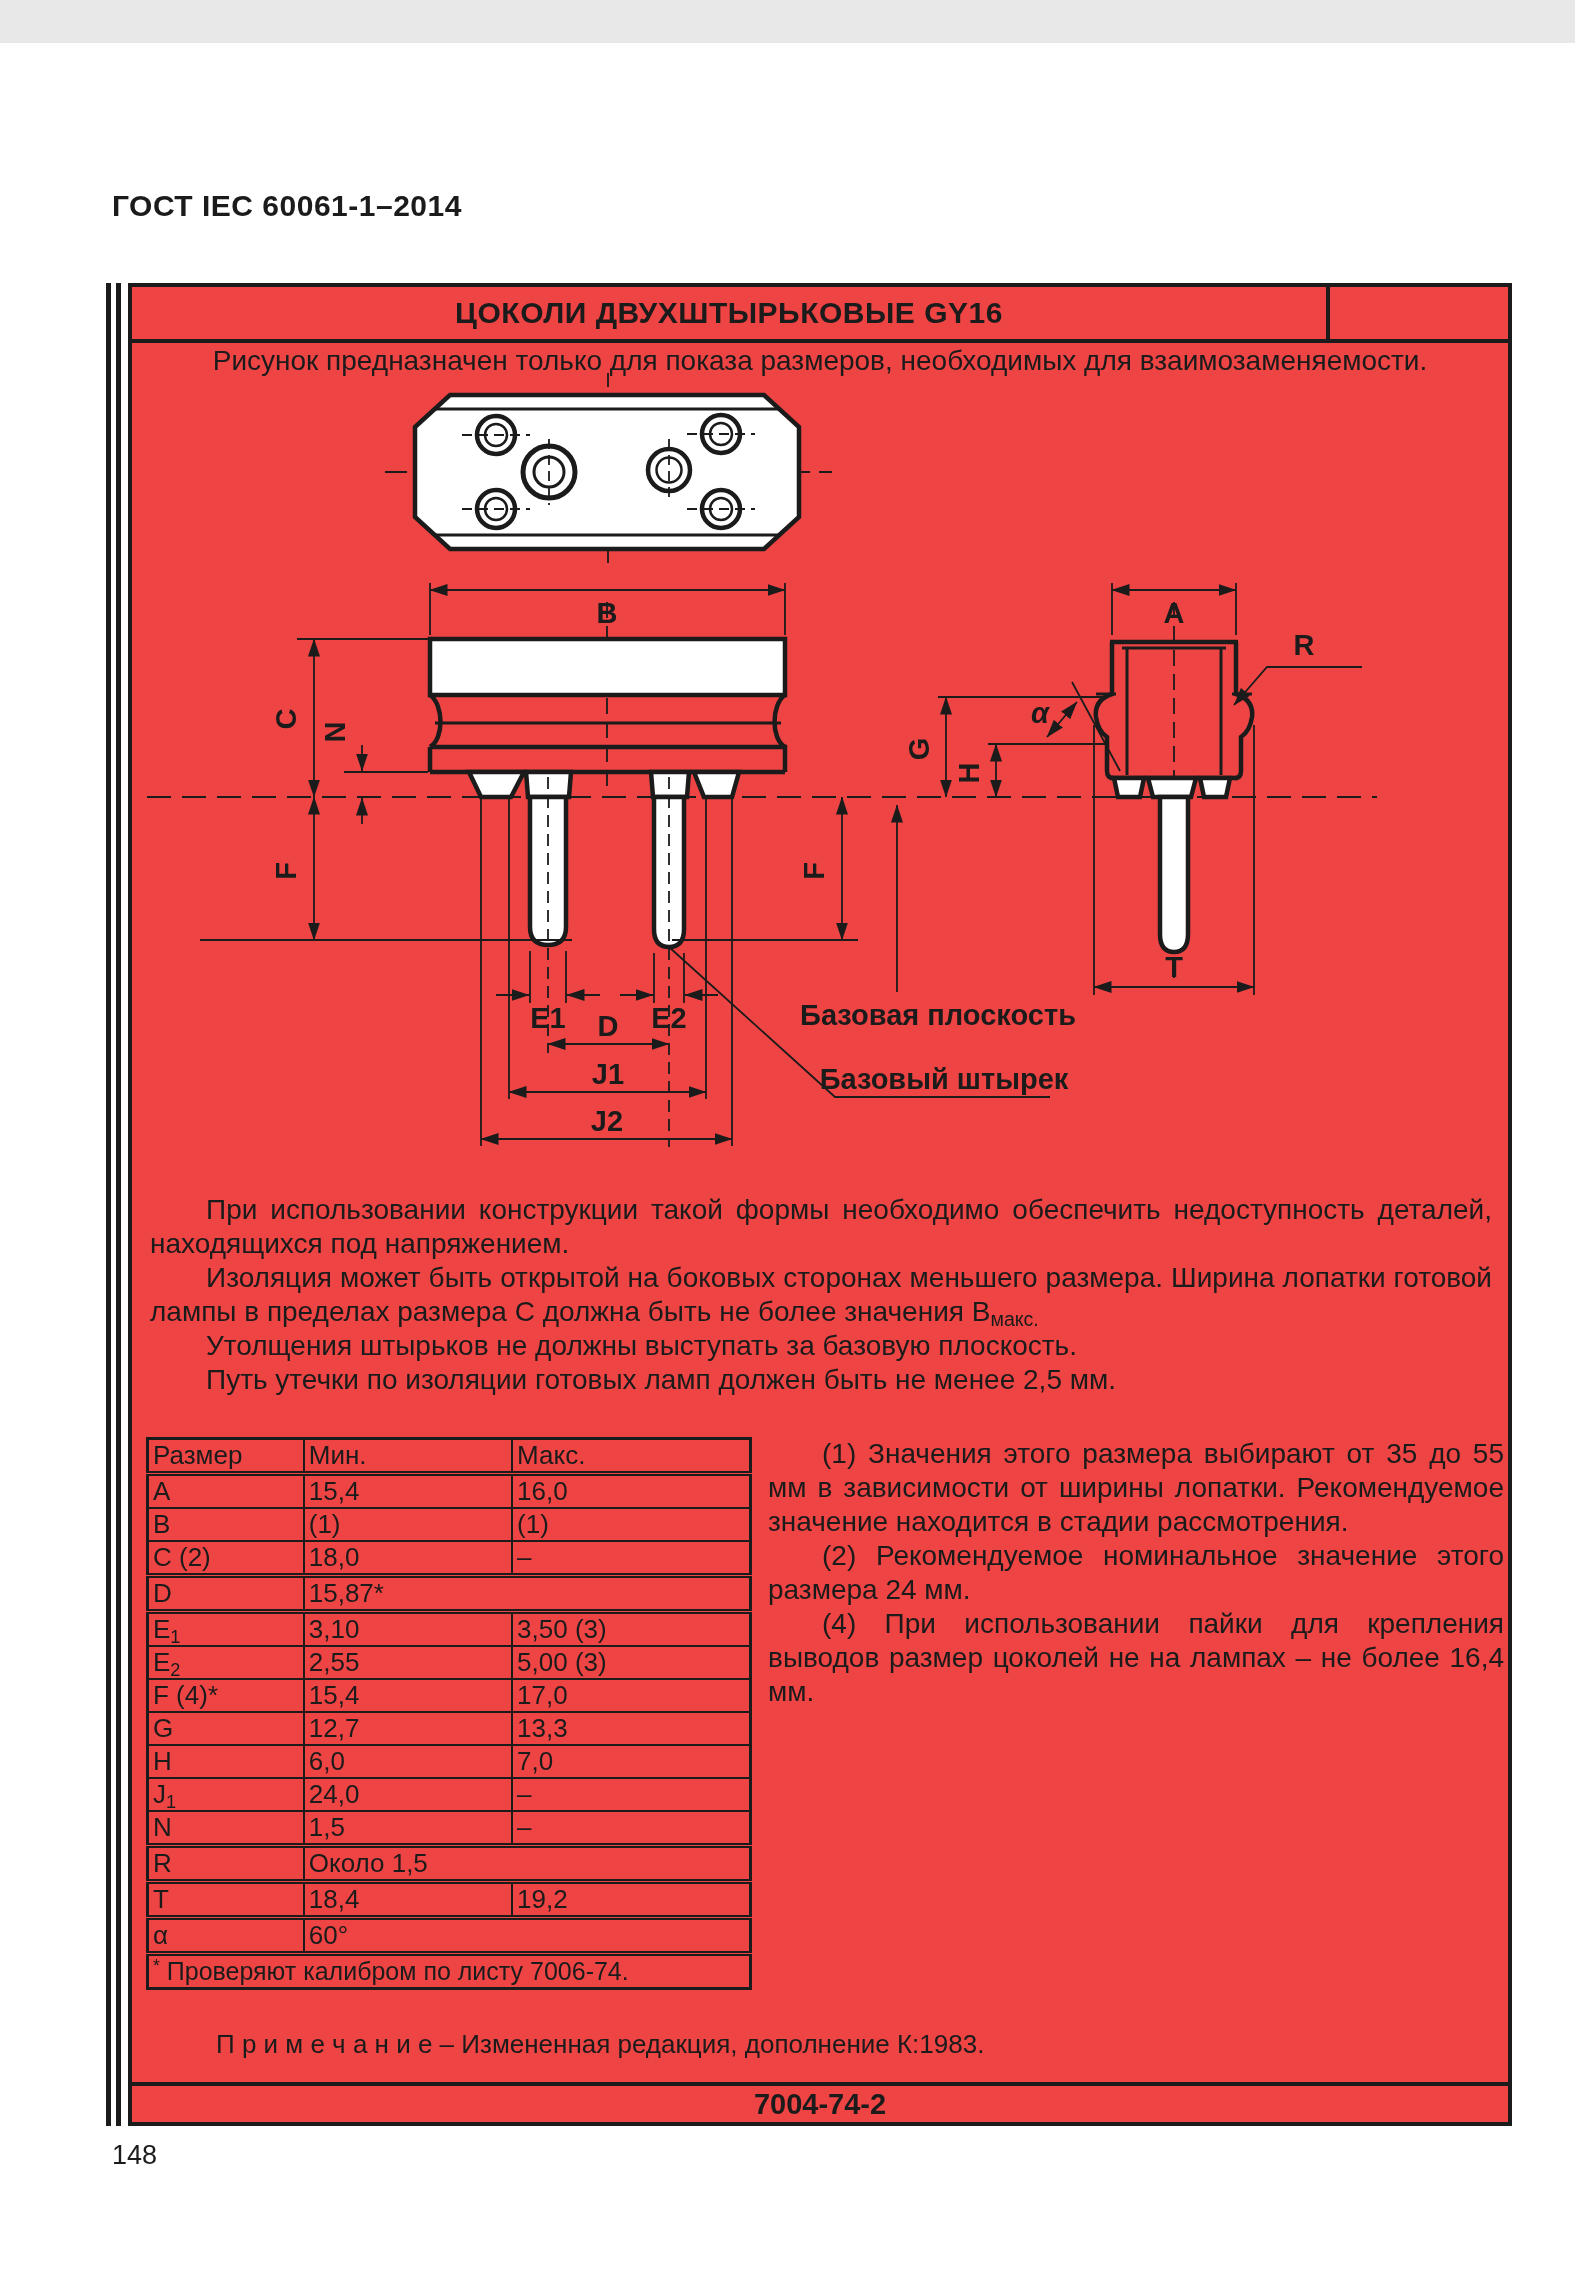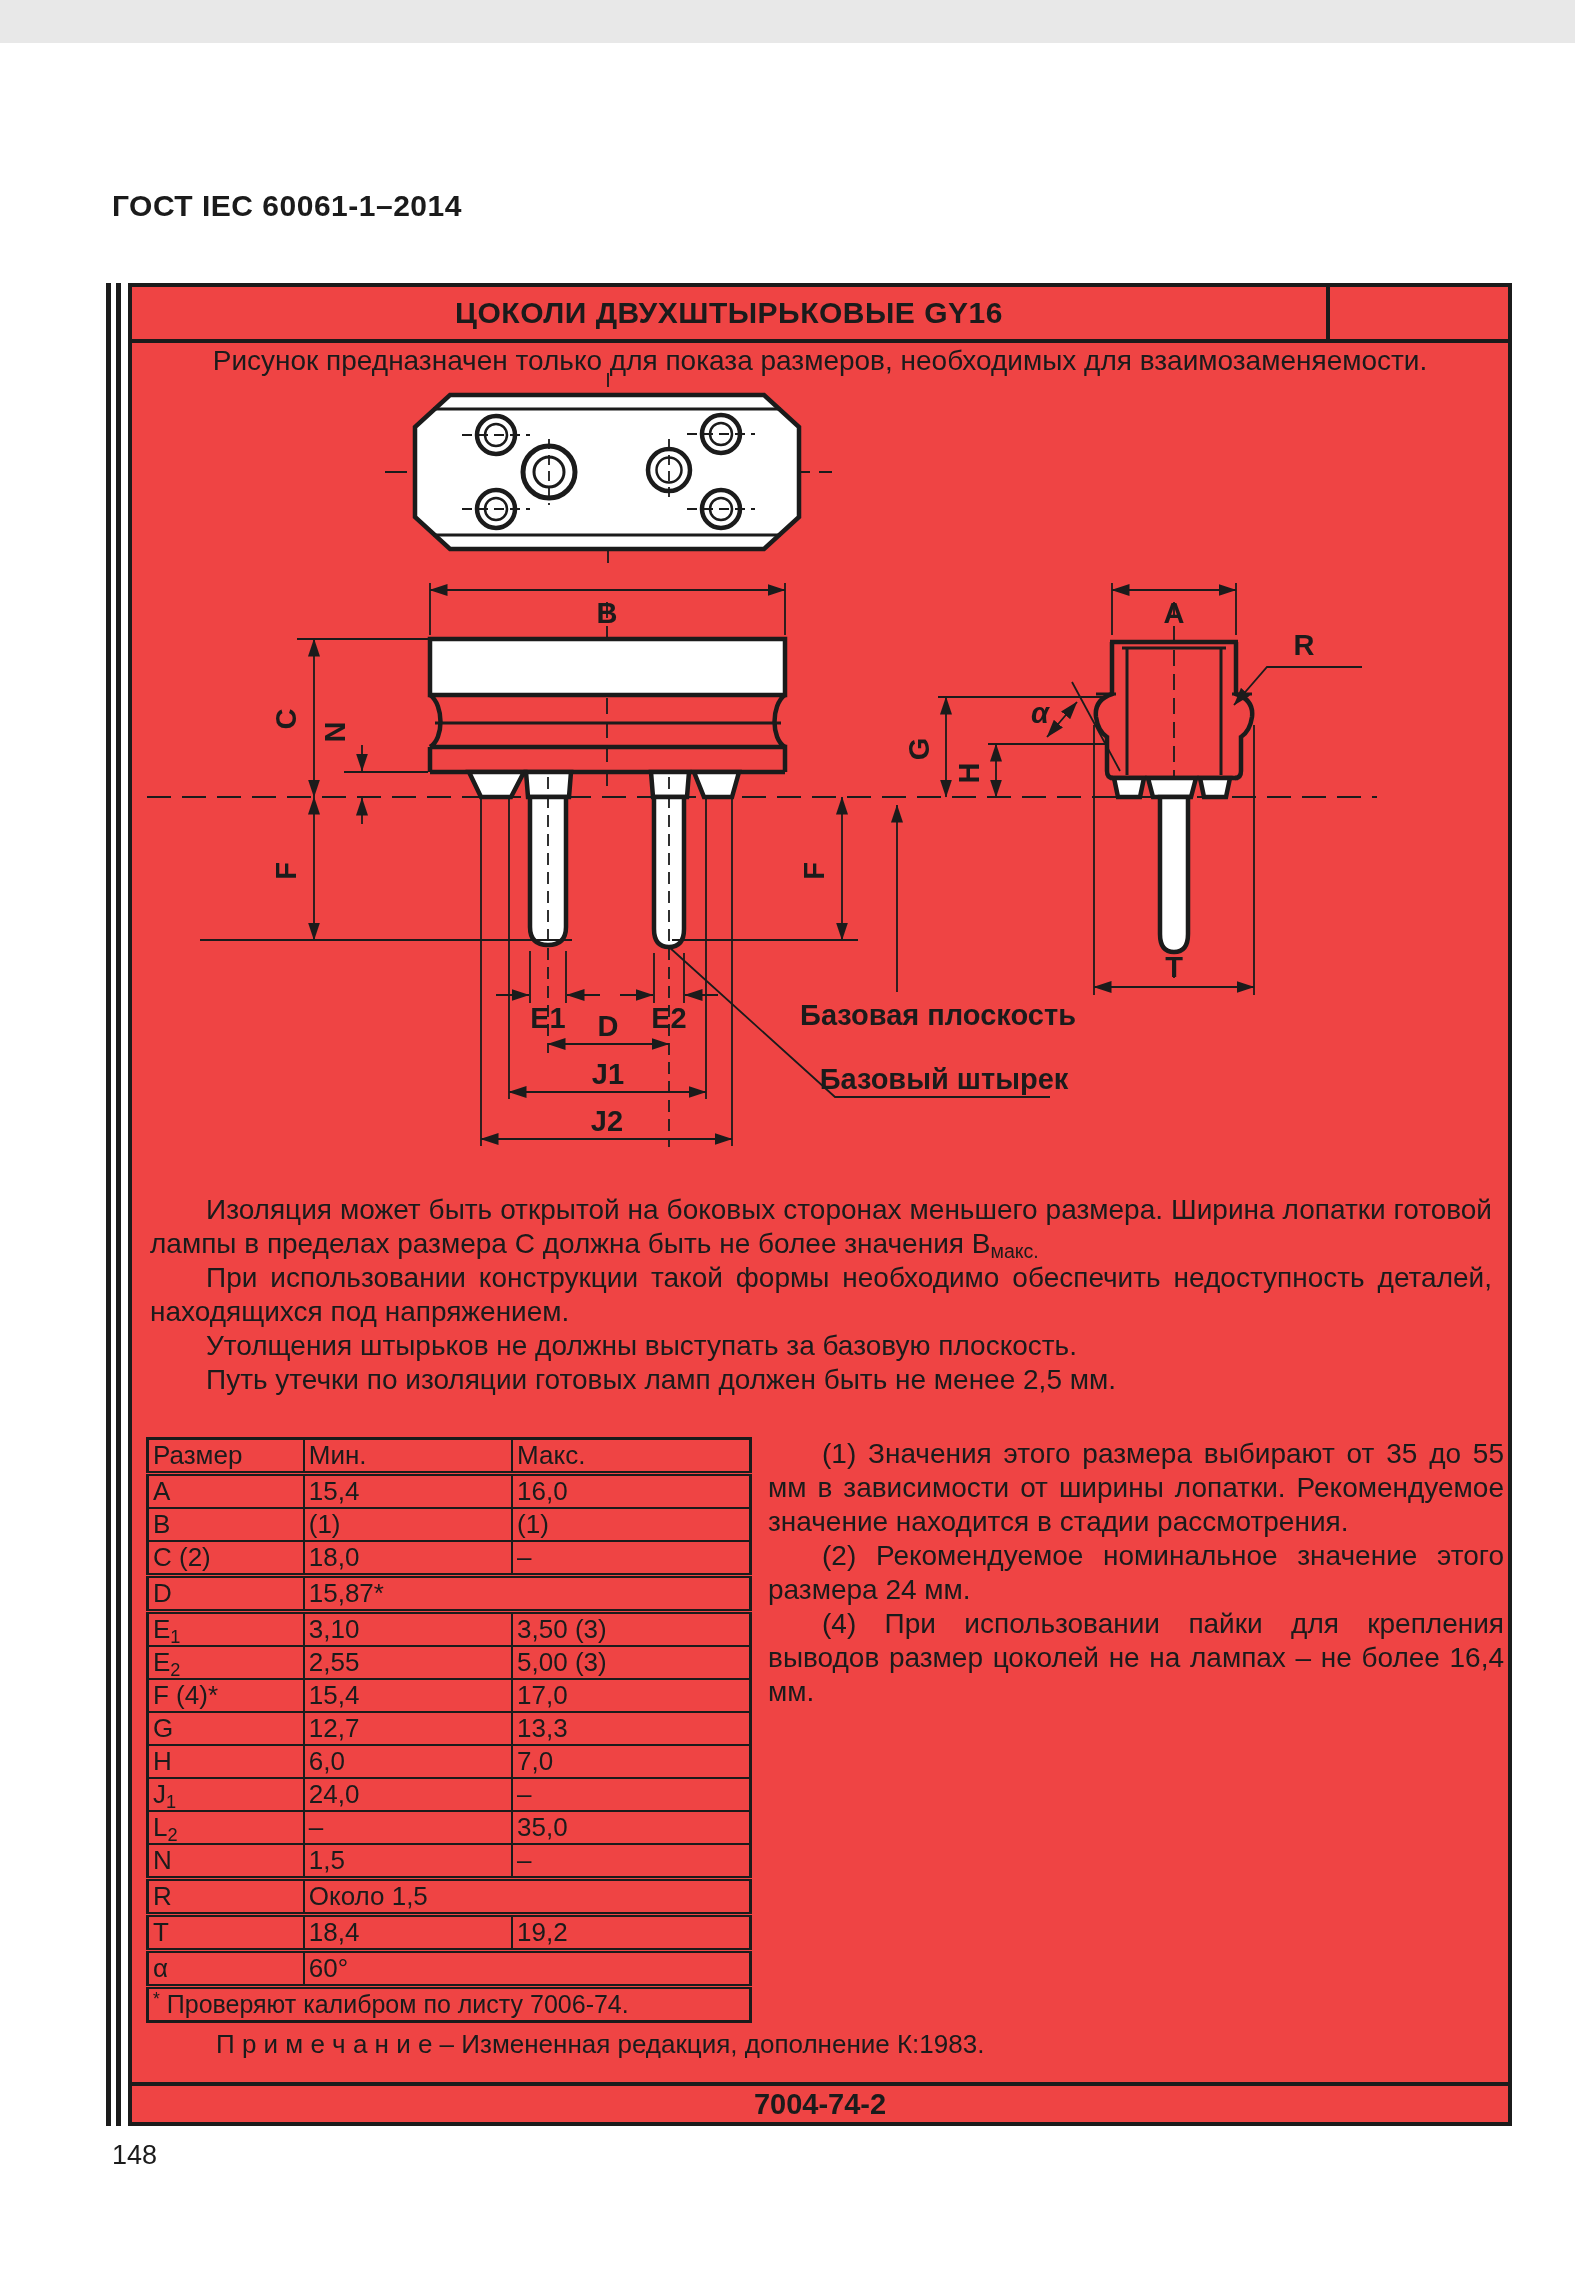--- a/index.html
+++ b/index.html
@@ -210,22 +210,22 @@
         <path class="dim" d="M1230,320 L1135,320 L1102,358" stroke-width="2.2" marker-end="url(#arw)"></path>
 
         <line class="dim" x1="962" y1="378" x2="962" y2="648"></line>
         <line class="dim" x1="1122" y1="378" x2="1122" y2="648"></line>
         <line class="dim" x1="962" y1="640" x2="1122" y2="640" marker-start="url(#arw)" marker-end="url(#arw)"></line>
         <text class="lbl" x="1042" y="630">T</text>
       </g>
     </svg>
 
     <div class="paragraphs">
+      <p>При использовании конструкции такой формы необходимо обеспечить недоступность деталей, находящихся под напряжением.</p>
       <p>Изоляция может быть открытой на боковых сторонах меньшего размера. Ширина лопатки готовой лампы в пределах размера C должна быть не более значения B<sub>макс.</sub></p>
-      <p>При использовании конструкции такой формы необходимо обеспечить недоступность деталей, находящихся под напряжением.</p>
       <p>Утолщения штырьков не должны выступать за базовую плоскость.</p>
       <p>Путь утечки по изоляции готовых ламп должен быть не менее 2,5 мм.</p>
     </div>
 
     <table class="dim-table">
       <colgroup>
           <col style="width:156px">
           <col style="width:208px">
           <col style="width:238px">
         </colgroup>
@@ -280,25 +280,20 @@
             <td>H</td>
             <td>6,0</td>
             <td>7,0</td>
           </tr>
           <tr>
             <td>J<sub>1</sub></td>
             <td>24,0</td>
             <td>–</td>
           </tr>
           <tr>
-            <td>L<sub>2</sub></td>
-            <td>–</td>
-            <td>35,0</td>
-          </tr>
-          <tr>
             <td>N</td>
             <td>1,5</td>
             <td>–</td>
           </tr>
           <tr class="dbl">
             <td>R</td>
             <td colspan="2">Около 1,5</td>
           </tr>
           <tr class="dbl">
             <td>T</td>

